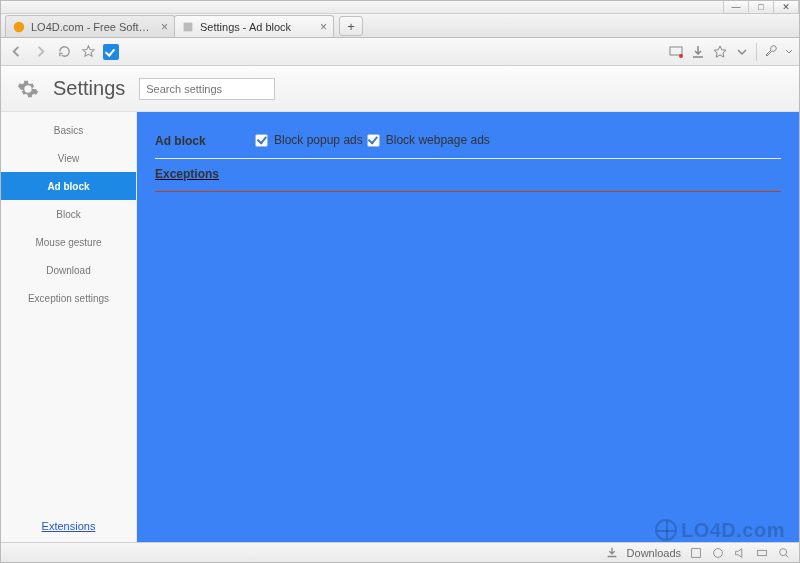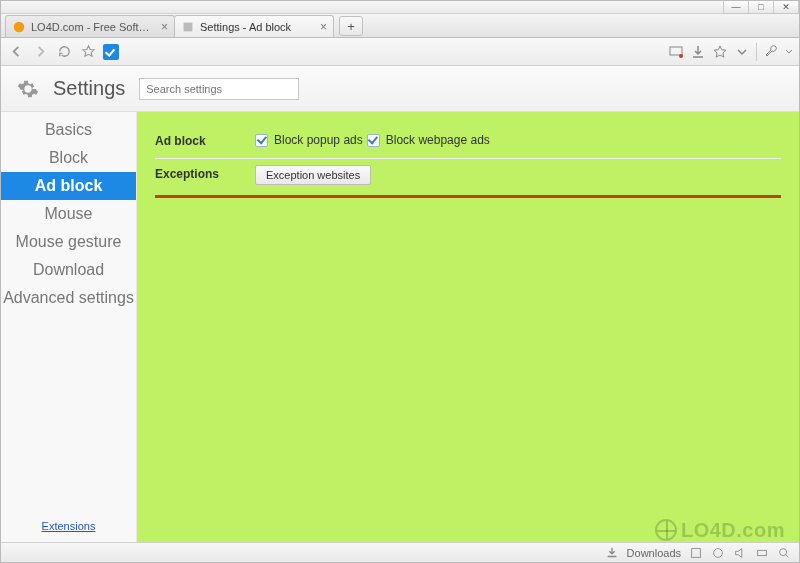--- a/index.html
+++ b/index.html
@@ -88,71 +88,71 @@
   }
   .shield::after{content:"";position:absolute;left:4px;top:3px;width:4px;height:7px;border:2px solid #fff;border-top:none;border-left:none;transform:rotate(40deg);}
   .toolbar .spacer{flex:1;}
   .toolbar-right{display:flex;gap:6px;align-items:center;}
   .mini-ico{width:16px;height:16px;color:#888;}
 
   
   .content {
     height: calc(100% - 13px - 24px - 28px - 20px);
     display:flex; flex-direction:column;
-    background:#bef264;
+    background:#3b82f6;
   }
   .settings-header {
     height: 46px;
     background: linear-gradient(#fbfbfb,#f0f0f0);
     border-bottom: 1px solid #e0e0e0;
     display:flex; align-items:center;
     padding-left: 16px; gap:14px;
   }
   .settings-header .gear { width:22px;height:22px;color:#888;}
   .settings-title { font-size:20px; color:#555; font-weight:400;}
   .search-settings {
-    width: 160px; height:22px;
+    width: 136px; height:22px;
     border:1px solid #c8c8c8;
     padding:0 6px; font-size:11px;
     color:#999;
     background:#fff;
   }
   .settings-body { flex:1; display:flex; overflow:hidden;}
   .sidebar {
     width: 136px;
     background:#f8f8f8;
     border-right:1px solid #e8e8e8;
     display:flex; flex-direction:column;
     padding-top:4px;
     position:relative;
   }
   .side-item {
     height:28px; display:flex;align-items:center;justify-content:center;
-    font-size:16px; color:#777;
+    font-size:10px; color:#777;
     cursor:pointer;
   }
   .side-item.active {
     background:#1e88e5; color:#fff; font-weight:600;
     position:relative;
   }
   .side-item.active::after{
     content:""; position:absolute; right:-7px; top:50%;
     transform:translateY(-50%);
     border:7px solid transparent; border-left-color:#1e88e5;
     width:0;height:0;
   }
   .sidebar .ext-link{
     position:absolute; bottom:10px; left:0; right:0;
     text-align:center;
     font-size:11px;
   }
   .ext-link a{ color:#2255cc; text-decoration:underline;text-align:center;}
   .main { flex:1; padding: 14px 18px; overflow:auto;}
   .section { display:flex; padding: 6px 0 10px 0; border-bottom:1px solid #eee; }
-  .section:last-of-type{border-bottom:3px solid #c2410c;}
+  .section:last-of-type{border-bottom:1px solid #c2410c;text-decoration:underline;}
   .sec-label { width:100px; font-weight:700; font-size:12px; color:#333; padding-top:2px;}
   .sec-body { flex:1; display:flex; flex-direction:row; gap:4px;}
   .chk-row{ display:flex; align-items:center; gap:6px; font-size:12px; color:#333;}
   .chk {
     width:13px;height:13px;border:1px solid #9cb4d8;background:#fff;
     display:inline-flex;align-items:center;justify-content:center;
     border-radius:2px;
   }
   .chk.checked::after{content:"";width:4px;height:7px;border:2px solid #3a7abf;border-top:none;border-left:none;transform:rotate(40deg) translate(-1px,-1px);}
   .btn {
@@ -267,49 +267,46 @@
   <div class="settings-header">
     <svg class="gear" viewBox="0 0 24 24">
         <path fill="#999" d="M12 8a4 4 0 1 0 0 8 4 4 0 0 0 0-8zm9 4a7 7 0 0 1-.1 1.2l2.1 1.6-2 3.4-2.5-1a7 7 0 0 1-2 1.2l-.4 2.6h-4l-.4-2.6a7 7 0 0 1-2-1.2l-2.5 1-2-3.4 2.1-1.6A7 7 0 0 1 3 12a7 7 0 0 1 .1-1.2L1 9.2l2-3.4 2.5 1a7 7 0 0 1 2-1.2L7.9 3h4l.4 2.6a7 7 0 0 1 2 1.2l2.5-1 2 3.4-2.1 1.6c.1.4.1.8.1 1.2z"></path>
       </svg>
     <span class="settings-title">Settings</span>
     <input class="search-settings" placeholder="Search settings" style="">
   </div>
   <div class="settings-body">
     <div class="sidebar">
       <div class="side-item">Basics</div>
+      <div class="side-item">View</div>
+      <div class="side-item active">Ad block</div>
       <div class="side-item">Block</div>
-      <div class="side-item active">Ad block</div>
-      <div class="side-item">Mouse</div>
       <div class="side-item">Mouse gesture</div>
       <div class="side-item">Download</div>
-      <div class="side-item">Advanced settings</div>
+      <div class="side-item">Exception settings</div>
       <div class="ext-link">
         <a href="#">Extensions</a>
       </div>
     </div>
     <div class="main">
       <div class="section">
         <div class="sec-label">Ad block</div>
         <div class="sec-body">
           <label class="chk-row">
             <span class="chk checked"></span>
             <span>Block popup ads</span>
           </label>
           <label class="chk-row">
             <span class="chk checked"></span>
             <span>Block webpage ads</span>
           </label>
         </div>
       </div>
       <div class="section">
         <div class="sec-label">Exceptions</div>
-        <div class="sec-body">
-          <button class="btn">Exception websites</button>
-        </div>
       </div>
     </div>
   </div>
 </div>
 
 <div class="statusbar">
   <svg class="status-ico" viewBox="0 0 16 16">
       <path d="M8 2v7M5 6l3 3 3-3M3 12h10" fill="none" stroke="#888" stroke-width="1.5"></path>
     </svg>
   <span>Downloads</span>

